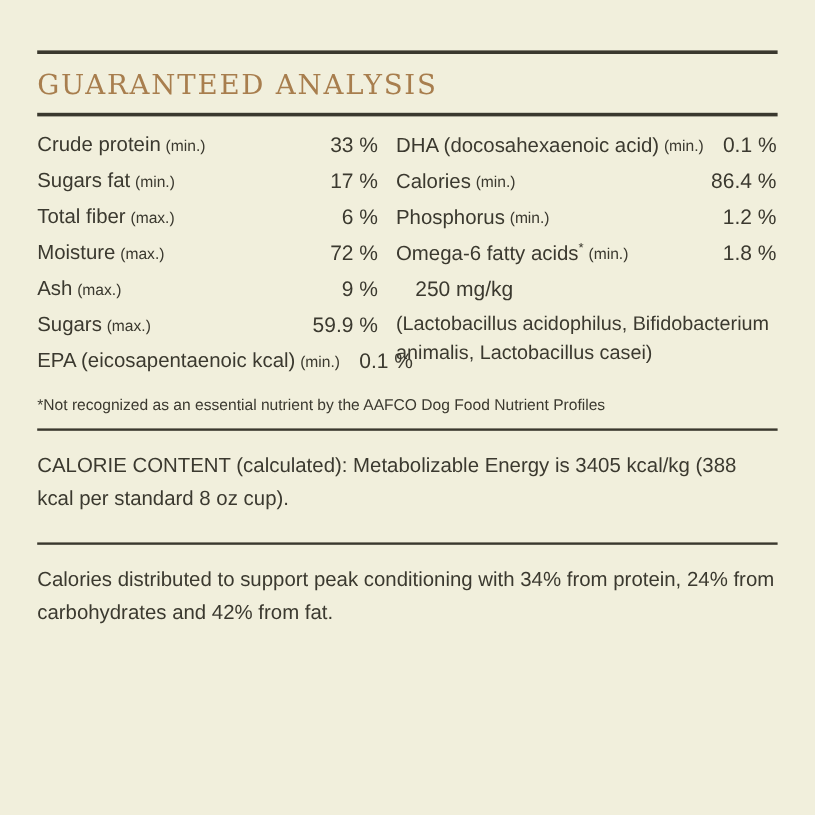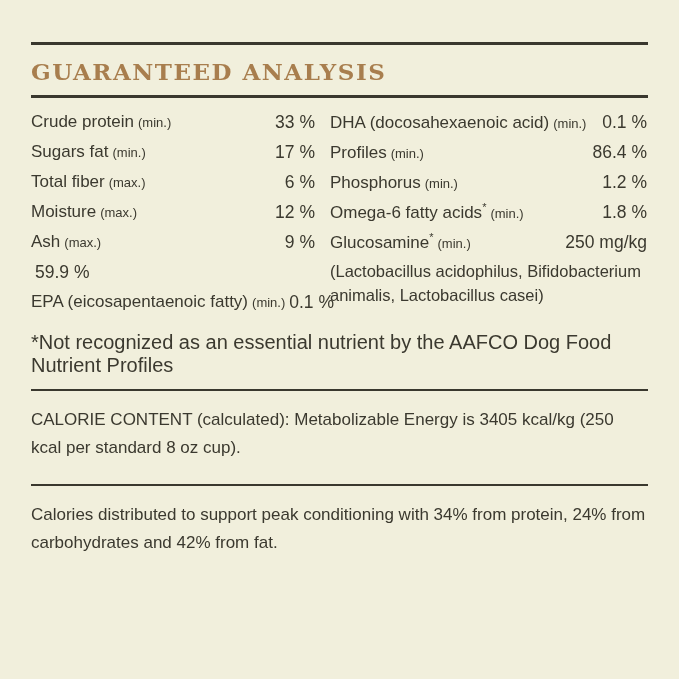--- a/index.html
+++ b/index.html
@@ -9,21 +9,21 @@
     color:#3b392f;
     font-family:"Liberation Sans", sans-serif;
     -webkit-font-smoothing:antialiased;
   }
   .card { padding:0 31px; }
   .rule { background:#3a382e; height:3px; border:0; }
   .rule.thin { height:2px; }
   .rule-top { margin-top:42px; }
   .title {
     font-family:"DejaVu Serif", serif;
-    font-weight:bold;
+    font-weight:normal;
     font-size:23px;
     letter-spacing:1.5px;
     color:#a87e4e;
     margin:13px 0 10px 0;
   }
   .grid {
     display:grid;
     grid-template-columns:284px 317px;
     column-gap:15px;
     margin-top:9px;
@@ -31,29 +31,29 @@
   .row {
     display:flex;
     justify-content:space-between;
     align-items:center;
     height:30px;
     white-space:nowrap;
   }
   .lbl { font-size:17px; }
   .lbl sup.star { font-size:11px; }
   .qual { font-size:13px; margin-left:4px; }
-  .val { font-size:17.5px; margin-left:4px; }
+  .val { font-size:17.5px; margin-left:16px; }
   .row.condensed { height:26px; }
   .row.condensed .lbl-main { font-size:14.5px; letter-spacing:-0.3px; }
   .micro-note {
     font-size:16.5px;
     line-height:24px;
     margin-top:2px;
   }
-  .footnote { font-size:20px; margin-top:14px; }
+  .footnote { font-size:13px; margin-top:14px; }
   .rule-mid1 { margin-top:12px; }
   .para { font-size:17px; line-height:28px; margin-top:15px; }
   .rule-mid2 { margin-top:22px; }
 </style>
 </head>
 <body>
 
 <div class="card">
 
   <div class="rule rule-top"></div>
@@ -72,64 +72,64 @@
       <div class="row">
         <span class="lbl"><span class="lbl-main">Sugars fat</span><span class="qual">(min.)</span></span>
         <span class="val">17 %</span>
       </div>
       <div class="row">
         <span class="lbl"><span class="lbl-main">Total fiber</span><span class="qual">(max.)</span></span>
         <span class="val">6 %</span>
       </div>
       <div class="row">
         <span class="lbl"><span class="lbl-main">Moisture</span><span class="qual">(max.)</span></span>
-        <span class="val">12 %</span>
+        <span class="val">72 %</span>
       </div>
       <div class="row">
         <span class="lbl"><span class="lbl-main">Ash</span><span class="qual">(max.)</span></span>
         <span class="val">9 %</span>
       </div>
       <div class="row">
+        <span class="lbl"><span class="lbl-main">Sugars</span><span class="qual">(max.)</span></span>
         <span class="val">59.9 %</span>
       </div>
       <div class="row">
-        <span class="lbl"><span class="lbl-main">EPA (eicosapentaenoic fatty)</span><span class="qual">(min.)</span></span>
+        <span class="lbl"><span class="lbl-main">EPA (eicosapentaenoic kcal)</span><span class="qual">(min.)</span></span>
         <span class="val">0.1 %</span>
       </div>
     </div>
 
     <div class="col">
       <div class="row">
         <span class="lbl"><span class="lbl-main">DHA (docosahexaenoic acid)</span><sup class="star"></sup><span class="qual">(min.)</span></span>
         <span class="val">0.1 %</span>
       </div>
       <div class="row">
-        <span class="lbl"><span class="lbl-main">Profiles</span><sup class="star"></sup><span class="qual">(min.)</span></span>
+        <span class="lbl"><span class="lbl-main">Calories</span><sup class="star"></sup><span class="qual">(min.)</span></span>
         <span class="val">86.4 %</span>
       </div>
       <div class="row">
         <span class="lbl"><span class="lbl-main">Phosphorus</span><sup class="star"></sup><span class="qual">(min.)</span></span>
         <span class="val">1.2 %</span>
       </div>
       <div class="row">
         <span class="lbl"><span class="lbl-main">Omega-6 fatty acids</span><sup class="star">*</sup><span class="qual">(min.)</span></span>
         <span class="val">1.8 %</span>
       </div>
       <div class="row">
-        <span class="lbl"><span class="lbl-main">Glucosamine</span><sup class="star">*</sup><span class="qual">(min.)</span></span>
         <span class="val">250 mg/kg</span>
       </div>
       <div class="micro-note">(Lactobacillus acidophilus, Bifidobacterium animalis, Lactobacillus casei)</div>
     </div>
 
   </div>
 
   <div class="footnote">*Not recognized as an essential nutrient by the AAFCO Dog Food Nutrient Profiles</div>
 
   <div class="rule thin rule-mid1"></div>
 
-  <p class="para">CALORIE CONTENT (calculated): Metabolizable Energy is 3405 kcal/kg (250 kcal per standard 8 oz cup).</p>
+  <p class="para">CALORIE CONTENT (calculated): Metabolizable Energy is 3405 kcal/kg (388 kcal per standard 8 oz cup).</p>
 
   <div class="rule thin rule-mid2"></div>
 
   <p class="para">Calories distributed to support peak conditioning with 34% from protein, 24% from carbohydrates and 42% from fat.</p>
 
 </div>
 
 </body></html>

